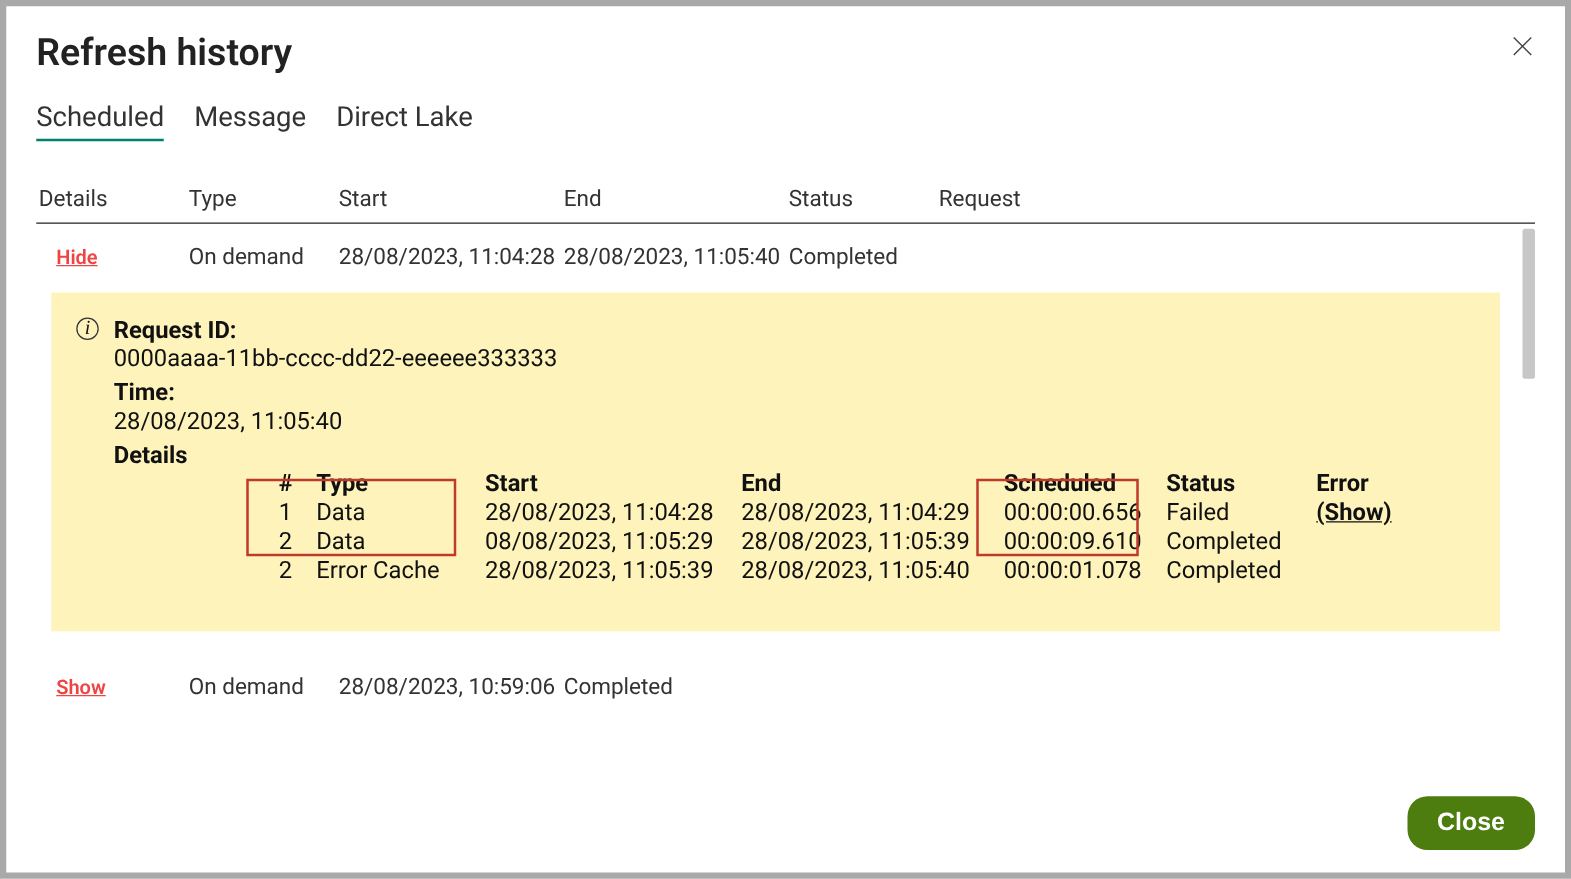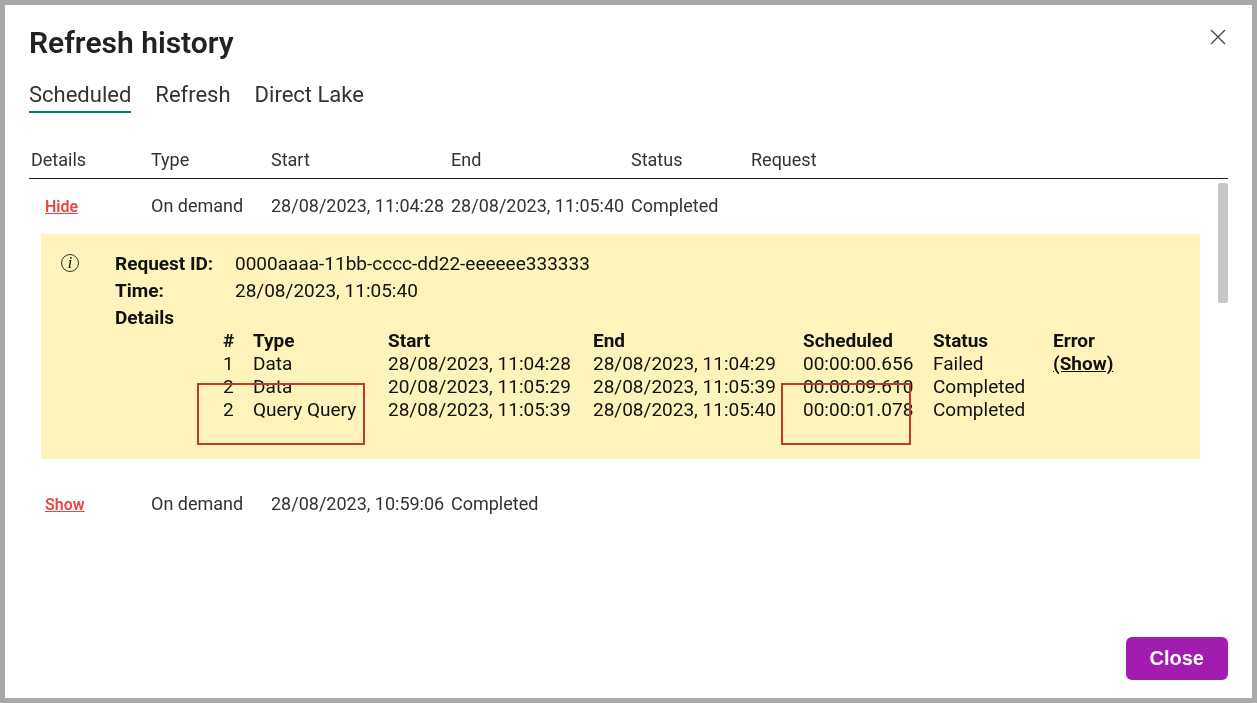--- a/index.html
+++ b/index.html
@@ -110,21 +110,21 @@
     font-size:16px;
     border:1px solid #333;
     border-radius:50%;
     width:18px;
     height:18px;
     line-height:16px;
     text-align:center;
     font-family: Georgia, serif;
     font-style: italic;
   }
-  .kv { display:flex; margin-left:52px; margin-bottom:4px;}
+  .kv { display:flex; margin-left:28px; margin-bottom:4px;flex-direction:column;}
   .kv .k { width:120px; font-weight:700;}
   .kv .v { }
   .kv.last { margin-bottom:0;}
   .inner-head, .inner-row {
     display:flex;
     margin-left:160px;
   }
   .inner-head { font-weight:700; }
   .ic-num  { width:30px; }
   .ic-type { width:135px; }
@@ -137,26 +137,26 @@
   .red-box-a, .red-box-b {
     position:absolute;
     border:2px solid #c0392b;
     pointer-events:none;
   }
   .footer {
     display:flex;
     justify-content:flex-end;
   }
   .close-btn {
-    background:#a21caf;
+    background:#4d7c0f;
     color:#fff;
     font-size:20px;
     font-weight:600;
     border:none;
-    border-radius:6px;
+    border-radius:16px;
     padding:10px 24px;
     cursor:pointer;
   }
 </style>
 </head>
 <body>
 
 <div class="dialog">
 
   <div class="header-row">
@@ -164,21 +164,21 @@
     <div class="x-btn">
       <svg width="16" height="16" viewBox="0 0 16 16">
           <line x1="1" y1="1" x2="15" y2="15" stroke="#444" stroke-width="1.2"></line>
           <line x1="15" y1="1" x2="1" y2="15" stroke="#444" stroke-width="1.2"></line>
         </svg>
     </div>
   </div>
 
   <div class="tabs">
     <div class="tab active">Scheduled</div>
-    <div class="tab">Refresh</div>
+    <div class="tab">Message</div>
     <div class="tab">Direct Lake</div>
   </div>
 
   <div class="table-head">
     <div class="col-details">Details</div>
     <div class="col-type">Type</div>
     <div class="col-start">Start</div>
     <div class="col-end">End</div>
     <div class="col-status">Status</div>
     <div class="col-msg">Request</div>
@@ -226,29 +226,29 @@
         <div class="ic-type">Data</div>
         <div class="ic-start">28/08/2023, 11:04:28</div>
         <div class="ic-end">28/08/2023, 11:04:29</div>
         <div class="ic-dur">00:00:00.656</div>
         <div class="ic-stat">Failed</div>
         <div class="ic-err"><span class="err-link">(Show)</span></div>
       </div>
       <div class="inner-row">
         <div class="ic-num">2</div>
         <div class="ic-type">Data</div>
-        <div class="ic-start">20/08/2023, 11:05:29</div>
+        <div class="ic-start">08/08/2023, 11:05:29</div>
         <div class="ic-end">28/08/2023, 11:05:39</div>
         <div class="ic-dur">00:00:09.610</div>
         <div class="ic-stat">Completed</div>
         <div class="ic-err"></div>
       </div>
       <div class="inner-row">
         <div class="ic-num">2</div>
-        <div class="ic-type">Query Query</div>
+        <div class="ic-type">Error Cache</div>
         <div class="ic-start">28/08/2023, 11:05:39</div>
         <div class="ic-end">28/08/2023, 11:05:40</div>
         <div class="ic-dur">00:00:01.078</div>
         <div class="ic-stat">Completed</div>
         <div class="ic-err"></div>
       </div>
 
       <div class="red-box-a" style="left:156px; top:149px; width:168px; height:62px;"></div>
       <div class="red-box-b" style="left:740px; top:149px; width:130px; height:62px;"></div>
     </div>

